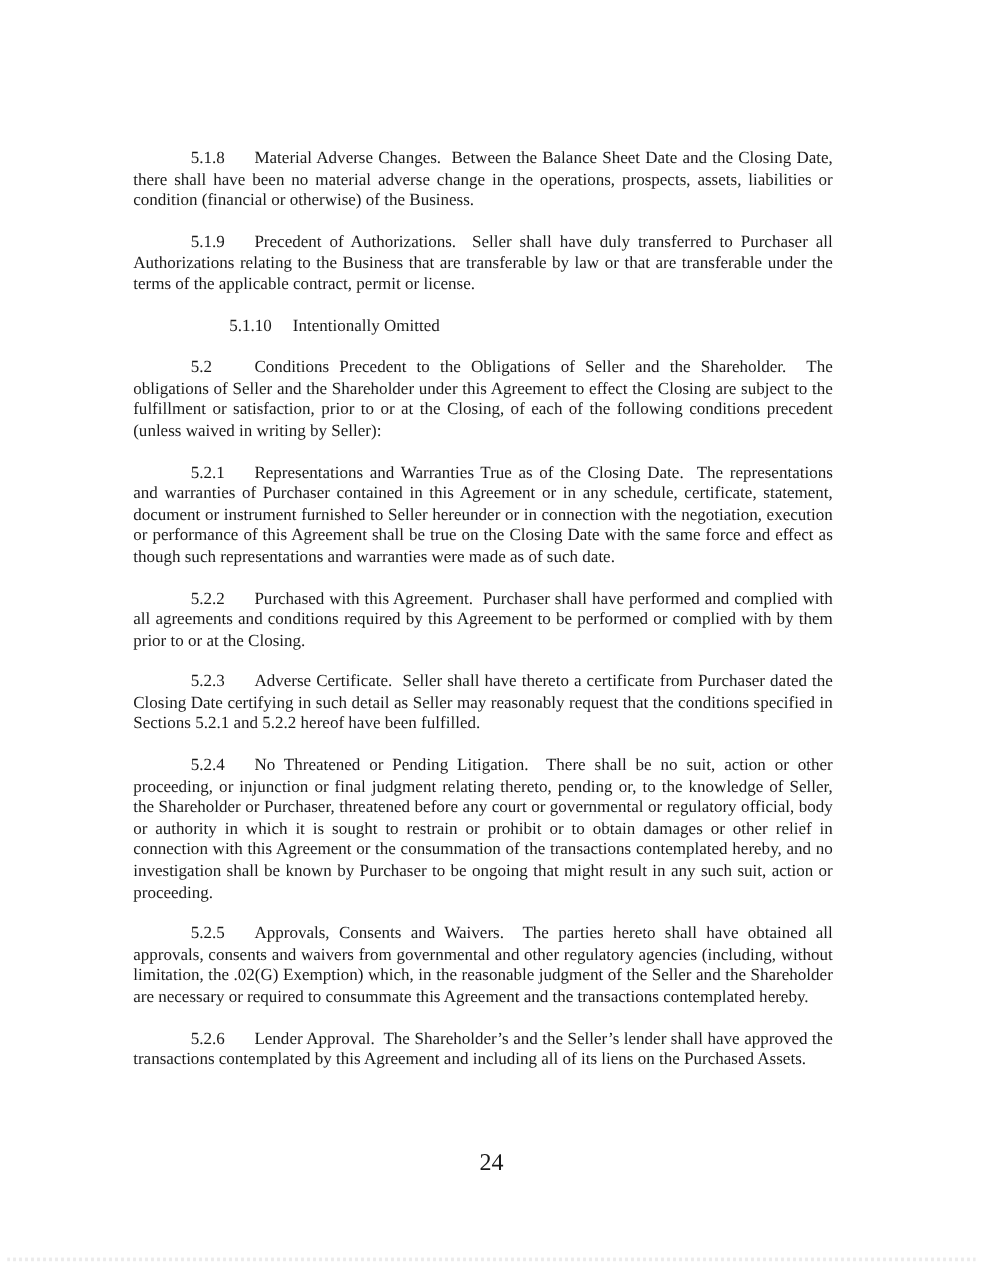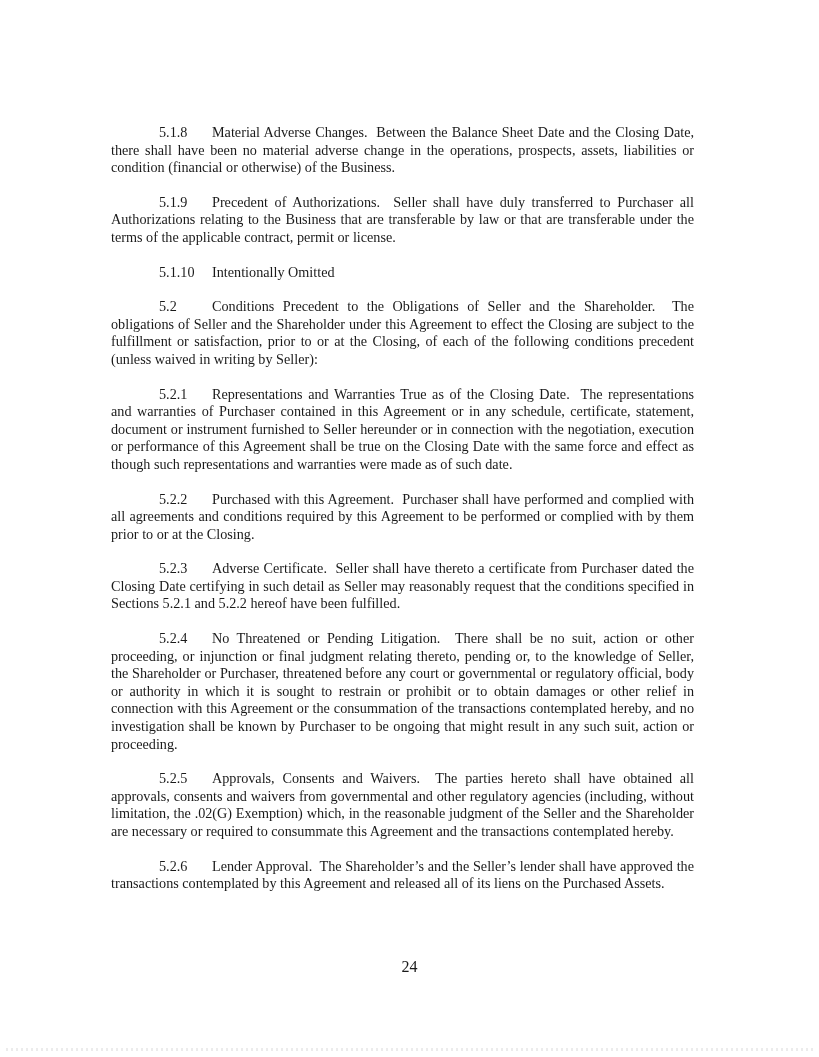--- a/index.html
+++ b/index.html
@@ -29,28 +29,28 @@
       text-indent: 48px;
     }
     .num {
       display: inline-block;
       width: 53px;
       text-indent: 0;
     }
     .heading {
       text-underline-offset: 2px;
     }
-    .omit .num { width: 53px; }
+    .omit .num { width: 53px; margin-left: 32px; }
     .page-number {
       position: absolute;
       left: 0;
       width: 819px;
       top: 958px;
       text-align: center;
-      font-size: 16px;
+      font-size: 20px;
       font-family: "Liberation Serif", "DejaVu Serif", serif;
     }
     .scan-noise {
       position: absolute;
       left: 6px;
       top: 1048px;
       width: 807px;
       height: 3px;
       background: repeating-linear-gradient(90deg, #d8d8d8 0 2px, transparent 2px 5px);
       opacity: 0.5;
@@ -72,18 +72,18 @@
   <p class="para"><span class="num">5.2.1</span><span class="heading">Representations and Warranties True as of the Closing Date</span><span>.&nbsp; </span><span>The representations and warranties of Purchaser contained in this Agreement or in any schedule, certificate, statement, document or instrument furnished to Seller hereunder or in connection with the negotiation, execution or performance of this Agreement shall be true on the Closing Date with the same force and effect as though such representations and warranties were made as of such date.</span></p>
 
   <p class="para"><span class="num">5.2.2</span><span class="heading">Purchased with this Agreement</span><span>.&nbsp; </span><span>Purchaser shall have performed and complied with all agreements and conditions required by this Agreement to be performed or complied with by them prior to or at the Closing.</span></p>
 
   <p class="para"><span class="num">5.2.3</span><span class="heading">Adverse Certificate</span><span>.&nbsp; </span><span>Seller shall have thereto a certificate from Purchaser dated the Closing Date certifying in such detail as Seller may reasonably request that the conditions specified in Sections 5.2.1 and 5.2.2 hereof have been fulfilled.</span></p>
 
   <p class="para"><span class="num">5.2.4</span><span class="heading">No Threatened or Pending Litigation</span><span>.&nbsp; </span><span>There shall be no suit, action or other proceeding, or injunction or final judgment relating thereto, pending or, to the knowledge of Seller, the Shareholder or Purchaser, threatened before any court or governmental or regulatory official, body or authority in which it is sought to restrain or prohibit or to obtain damages or other relief in connection with this Agreement or the consummation of the transactions contemplated hereby, and no investigation shall be known by Purchaser to be ongoing that might result in any such suit, action or proceeding.</span></p>
 
   <p class="para"><span class="num">5.2.5</span><span class="heading">Approvals, Consents and Waivers</span><span>.&nbsp; </span><span>The parties hereto shall have obtained all approvals, consents and waivers from governmental and other regulatory agencies (including, without limitation, the .02(G) Exemption) which, in the reasonable judgment of the Seller and the Shareholder are necessary or required to consummate this Agreement and the transactions contemplated hereby.</span></p>
 
-  <p class="para"><span class="num">5.2.6</span><span class="heading">Lender Approval</span><span>.&nbsp; </span><span>The Shareholder’s and the Seller’s lender shall have approved the transactions contemplated by this Agreement and released all of its liens on the Purchased Assets.</span></p>
+  <p class="para"><span class="num">5.2.6</span><span class="heading">Lender Approval</span><span>.&nbsp; </span><span>The Shareholder’s and the Seller’s lender shall have approved the transactions contemplated by this Agreement and including all of its liens on the Purchased Assets.</span></p>
 
 </div>
 
 <div class="page-number">24</div>
 <div class="scan-noise"></div>
 
 </body></html>

